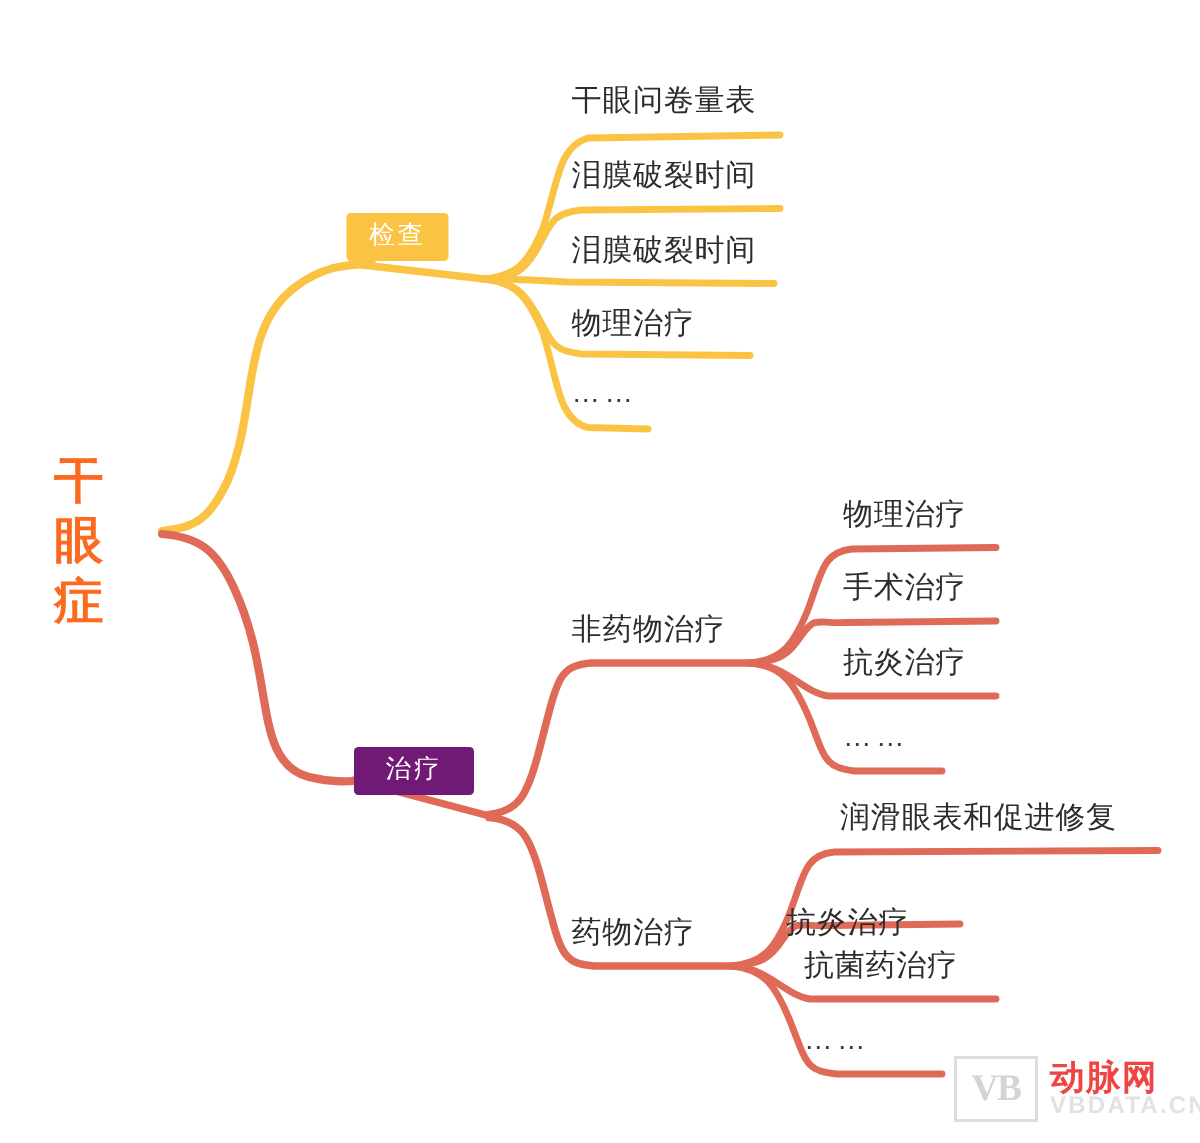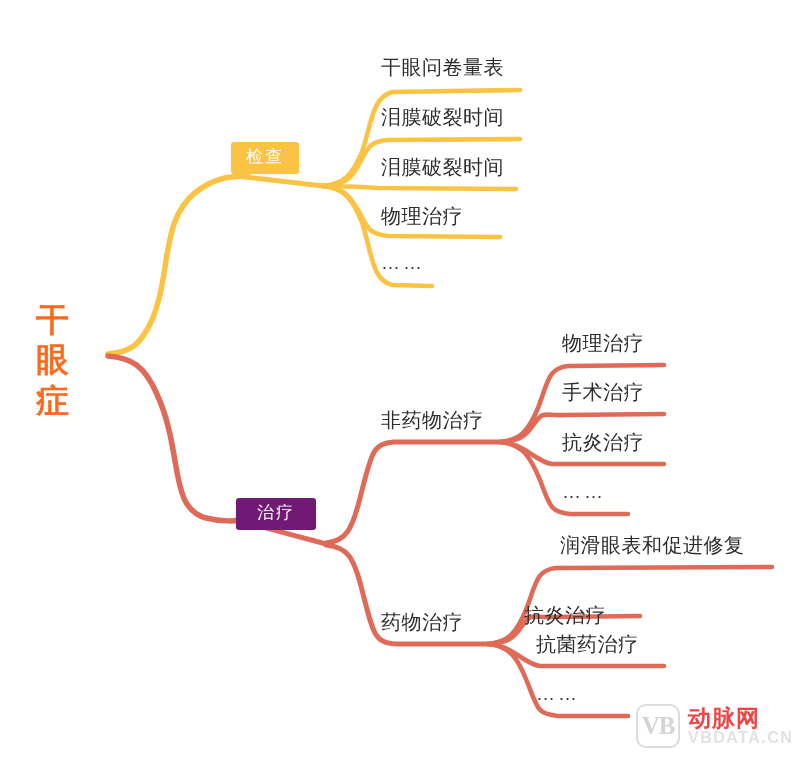--- a/index.html
+++ b/index.html
@@ -76,23 +76,23 @@
   
   .watermark {
     position: absolute;
     left: 636px; top: 704px;
     display: flex;
     align-items: center;
     gap: 8px;
     opacity: 1;
   }
   .wm-badge {
-    width: 44px; height: 44px;
+    width: 56px; height: 44px;
     border: 2px solid #dcdcdc;
-    border-radius: 10px;
+    border-radius: 0;
     display: flex;
     align-items: center;
     justify-content: center;
     color: #d4d4d4;
     font-size: 25px;
     font-weight: bold;
     font-family: "Liberation Serif", serif;
     letter-spacing: -1px;
   }
   .wm-text { display: flex; flex-direction: column; line-height: 1.05; }

